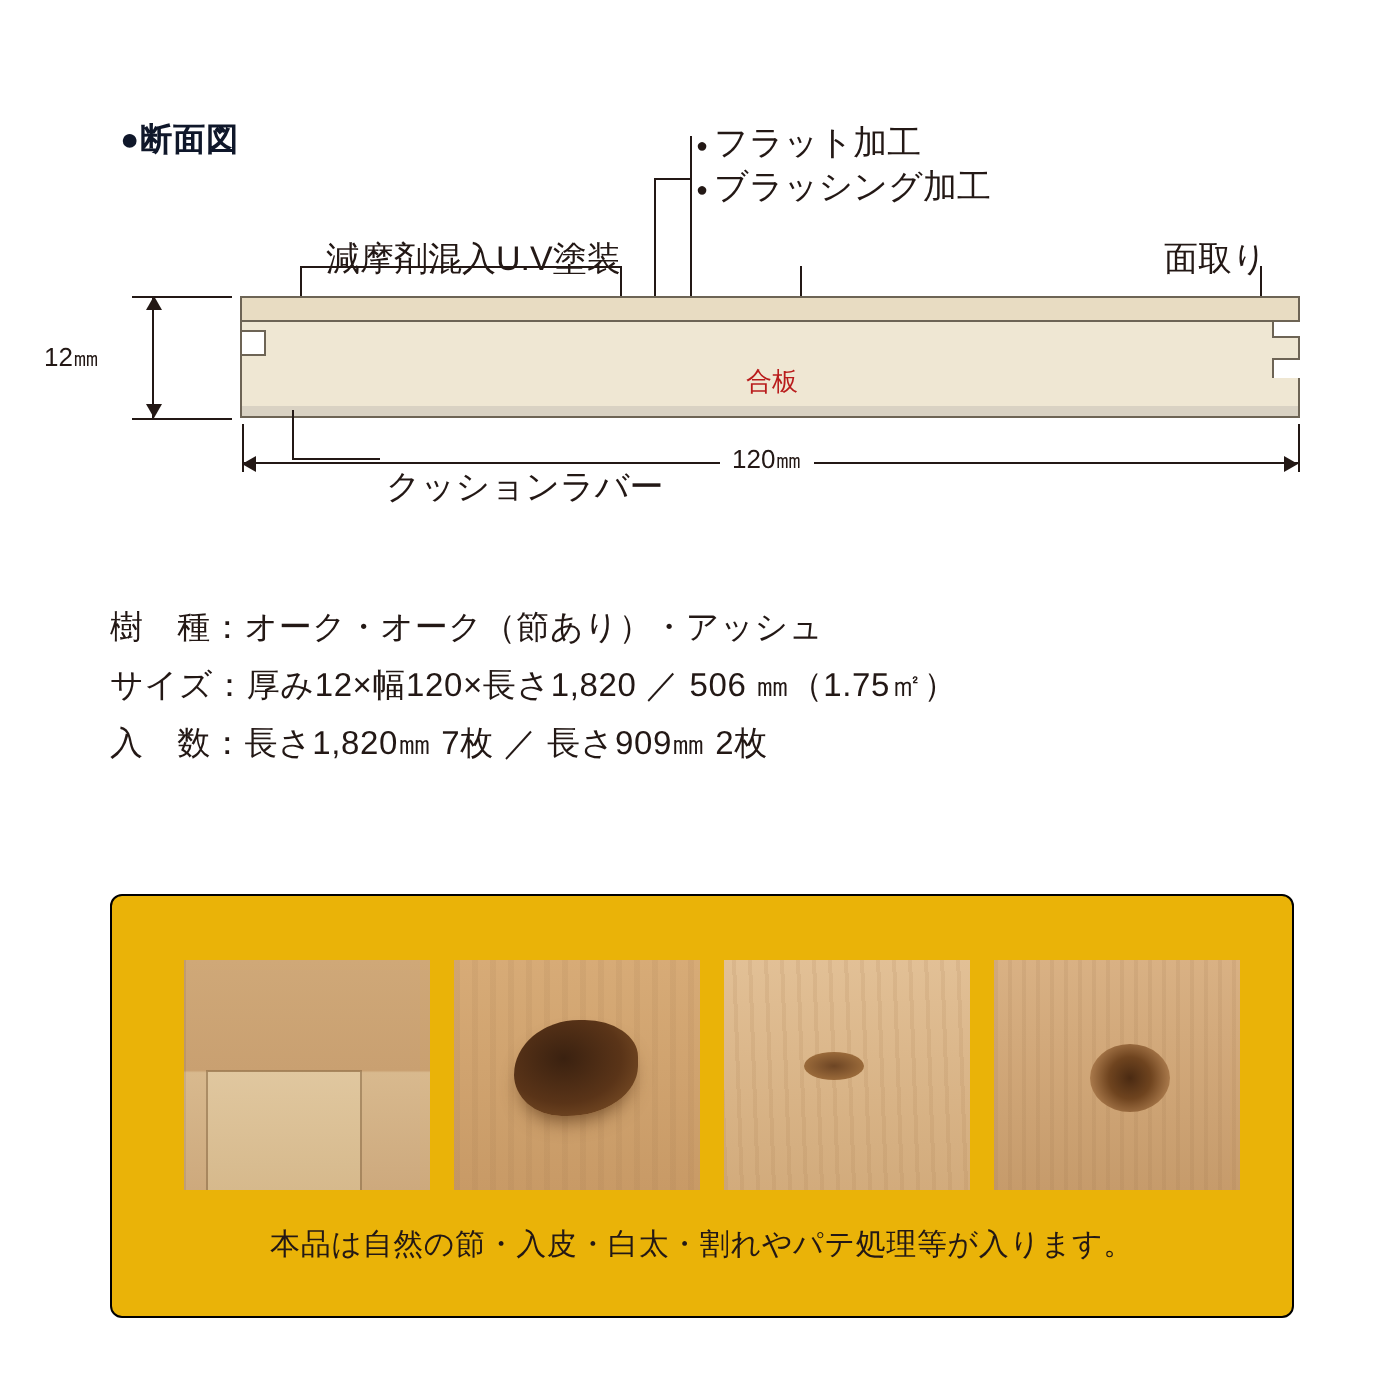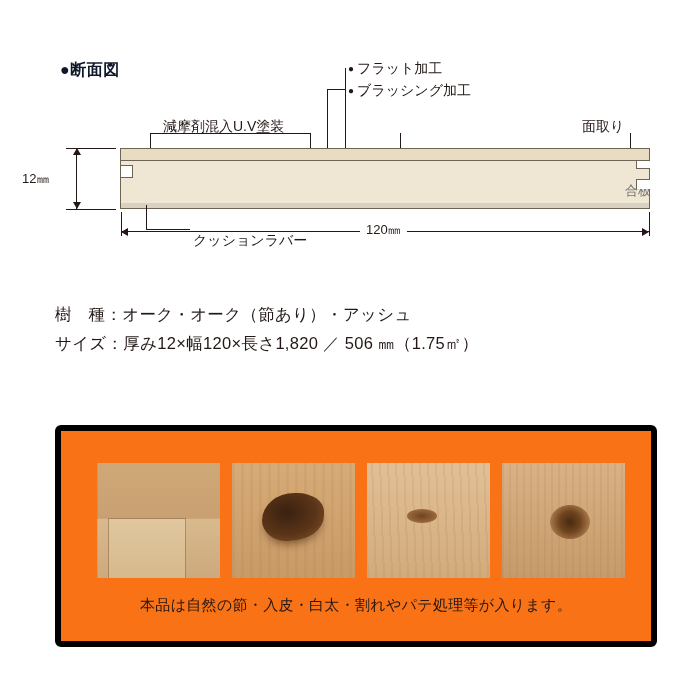--- a/index.html
+++ b/index.html
@@ -17,21 +17,21 @@
   .section-title{
     position:absolute;left:60px;top:60px;
     font-size:16px;font-weight:bold;letter-spacing:0.5px;
     color:#0f172a;
   }
 
   
   .diagram{position:absolute;left:0;top:0;width:700px;height:270px;}
 
   .callout{
-    position:absolute;font-size:14px;color:#231815;white-space:nowrap;
+    position:absolute;font-size:17px;color:#231815;white-space:nowrap;
   }
   .callout.bulleted::before{
     content:"\25CF";font-size:10px;margin-right:3px;vertical-align:1px;
   }
 
   
   .line{position:absolute;background:#231815;}
   .hline{height:1px;}
   .vline{width:1px;}
 
@@ -51,22 +51,22 @@
   .board-body{
     position:absolute;left:0;top:12px;width:530px;height:44px;
     background:#efe7d3;border:1px solid #6d6455;box-sizing:border-box;
   }
   .board-bottom{
     position:absolute;left:0;top:55px;width:530px;height:6px;
     background:#d9d2c3;border:1px solid #6d6455;box-sizing:border-box;
     border-top:none;
   }
   .plywood-label{
-    position:absolute;left:0;top:21px;width:530px;text-align:right;
-    font-size:13px;color:#737373;
+    position:absolute;left:0;top:21px;width:530px;text-align:center;
+    font-size:13px;color:#b91c1c;
   }
   
   .notch{position:absolute;background:#ffffff;}
   .notch-line{position:absolute;background:#6d6455;}
 
   
   .dim-label{position:absolute;font-size:13px;color:#231815;white-space:nowrap;}
   .arrow-h{position:absolute;height:1px;background:#231815;}
   .arrow-v{position:absolute;width:1px;background:#231815;}
   .ahead{position:absolute;width:0;height:0;}
@@ -74,22 +74,22 @@
   .ahead.right{border-top:4px solid transparent;border-bottom:4px solid transparent;border-left:7px solid #231815;}
   .ahead.up{border-left:4px solid transparent;border-right:4px solid transparent;border-bottom:7px solid #231815;}
   .ahead.down{border-left:4px solid transparent;border-right:4px solid transparent;border-top:7px solid #231815;}
 
   
   .specs{position:absolute;left:55px;top:300px;width:600px;}
   .spec-row{font-size:16.5px;line-height:29px;color:#231815;letter-spacing:0.3px;}
 
   
   .photo-panel{
-    position:absolute;left:55px;top:425px;width:590px;height:210px;
-    border:6px solid #000000;border-radius:6px;background:#f97316;
+    position:absolute;left:55px;top:447px;width:590px;height:210px;
+    border:1px solid #000000;border-radius:6px;background:#eab308;
   }
   .photos{position:absolute;left:36px;top:32px;display:flex;gap:12px;}
   .photo{width:123px;height:115px;border:0;position:relative;overflow:hidden;}
 
   .p1{background:
       linear-gradient(90deg, rgba(0,0,0,0.07) 0 1px, rgba(0,0,0,0) 1px 100%),
       linear-gradient(180deg,#cfa878 0%,#c9a071 48%,#d8b98e 49%,#cda97d 100%);
   }
   .p1::after{
     content:"";position:absolute;left:12px;top:56px;width:76px;height:59px;
@@ -199,20 +199,21 @@
     <div class="arrow-v" style="left:649px;top:212px;height:24px;"></div>
     <div class="arrow-h" style="left:121px;top:231px;width:528px;"></div>
     <div class="ahead left" style="left:121px;top:228px;"></div>
     <div class="ahead right" style="left:642px;top:228px;"></div>
     <div class="dim-label" style="left:360px;top:221px;background:#fff;padding:0 6px;">120㎜</div>
   </div>
 
   <div class="specs">
     <div class="spec-row">樹　種：オーク・オーク（節あり）・アッシュ</div>
     <div class="spec-row">サイズ：厚み12×幅120×長さ1,820 ／ 506 ㎜（1.75㎡）</div>
+    <div class="spec-row">入　数：長さ1,820㎜ 7枚 ／ 長さ909㎜ 2枚</div>
   </div>
 
   <div class="photo-panel">
     <div class="photos">
       <div class="photo p1"></div>
       <div class="photo p2"></div>
       <div class="photo p3"></div>
       <div class="photo p4"></div>
     </div>
     <div class="photo-caption">本品は自然の節・入皮・白太・割れやパテ処理等が入ります。</div>

